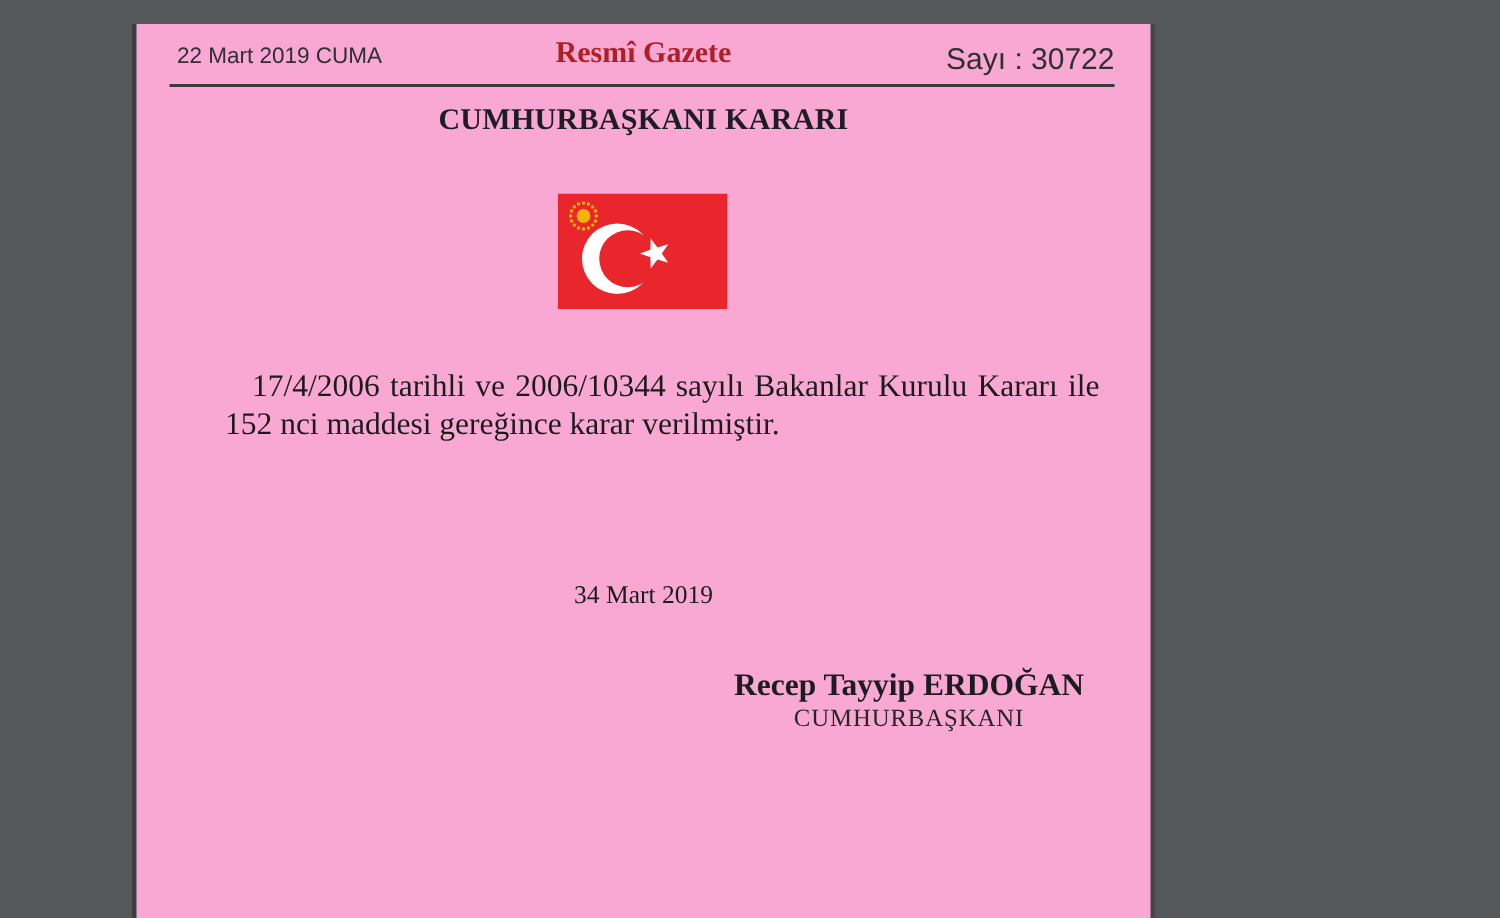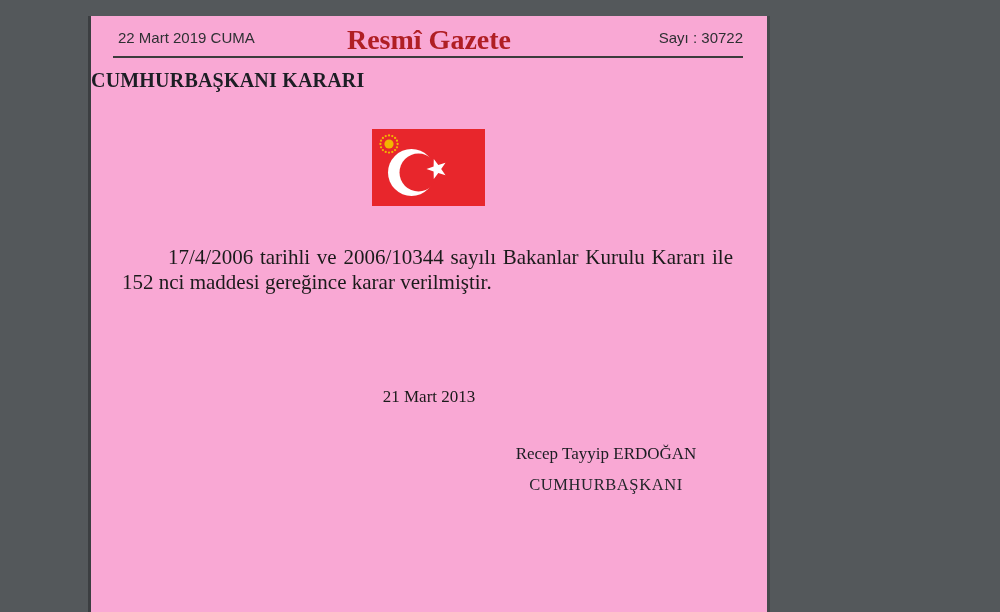--- a/index.html
+++ b/index.html
@@ -27,37 +27,37 @@
   
   .h-date {
     position: absolute; left: 27px; top: 13px;
     font-family: "Liberation Sans", sans-serif;
     font-size: 15px; color: #2e3033; white-space: nowrap;
   }
   .h-title {
     position: absolute; left: 0; right: 0; top: 8px;
     text-align: center;
     font-family: "Liberation Serif", serif;
-    font-size: 28px; font-weight: bold; color: #b01f24;
+    font-size: 20px; font-weight: bold; color: #b01f24;
     white-space: nowrap;
   }
   .h-issue {
     position: absolute; right: 24px; top: 13px;
     font-family: "Liberation Sans", sans-serif;
-    font-size: 15px; color: #2e3033; white-space: nowrap;
+    font-size: 20px; color: #2e3033; white-space: nowrap;
   }
   .h-rule {
     position: absolute; left: 22px; top: 40px;
     width: 630px; height: 2px; background: #3c3c3c;
   }
 
   
   .doc-title {
     position: absolute; left: 0; right: 0; top: 53px;
-    text-align: left;
+    text-align: center;
     font-size: 20px; font-weight: bold; color: #1c1e24;
     letter-spacing: 0.2px; white-space: nowrap;
   }
   .flag {
     position: absolute; left: 281px; top: 113px;
     width: 113px; height: 77px;
   }
   .decision-no {
     position: absolute; left: 74px; top: 204px;
     font-size: 17.5px; font-weight: bold; color: #1b1d22;
@@ -67,37 +67,36 @@
     position: absolute; left: 31px; top: 229px; width: 611px;
     font-size: 21px; line-height: 25px; color: #1b1b1b;
   }
   .para .bline {
     text-align: justify;
     text-align-last: justify;
     -moz-text-align-last: justify;
     height: 25px; overflow: hidden;
   }
   .para .bline.first { padding-left: 46px; }
-  .para .bline.last  { text-align-last: left; -moz-text-align-last: left; }
+  .para .bline.last  { text-align-last: left; margin-left: 28px; -moz-text-align-last: left; }
   .decision-date {
     position: absolute; left: 0; right: 0; top: 371px;
     text-align: center; font-size: 17px; color: #1b1b1b;
     white-space: nowrap;
   }
   .signature {
     position: absolute; left: 385px; top: 428px; width: 260px;
     text-align: center;
   }
   .sig-name {
-    font-size: 17px; font-weight: normal; color: #1b1d22;
+    font-size: 21px; font-weight: bold; color: #1b1d22;
     white-space: nowrap;
     text-align: center;
   }
   .sig-title {
-    margin-top: 11px;
     font-size: 16.5px; color: #24262b; letter-spacing: 0.6px;
     white-space: nowrap;
   }
 </style>
 </head>
 <body>
 
 <div class="canvas">
   <div class="page">
     <div class="page-inner">
@@ -139,21 +138,21 @@
 
         <polygon points="61.8,30.0 66.3,36.0 73.5,33.8 69.2,40 73.5,46.2 66.3,44.0 61.8,50.0 61.6,42.5 54.5,40 61.6,37.5" fill="#ffffff"></polygon>
       </svg>
 
 
       <div class="para">
         <div class="bline first">17/4/2006 tarihli ve 2006/10344 sayılı Bakanlar Kurulu Kararı ile yürürlüğe konulan</div>
         <div class="bline last">152 nci maddesi gereğince karar verilmiştir.</div>
       </div>
 
-      <div class="decision-date">21 Mart 2013</div>
+      <div class="decision-date">34 Mart 2019</div>
 
       <div class="signature">
         <div class="sig-name">Recep Tayyip ERDOĞAN</div>
         <div class="sig-title">CUMHURBAŞKANI</div>
       </div>
 
     </div>
   </div>
 </div>
 

